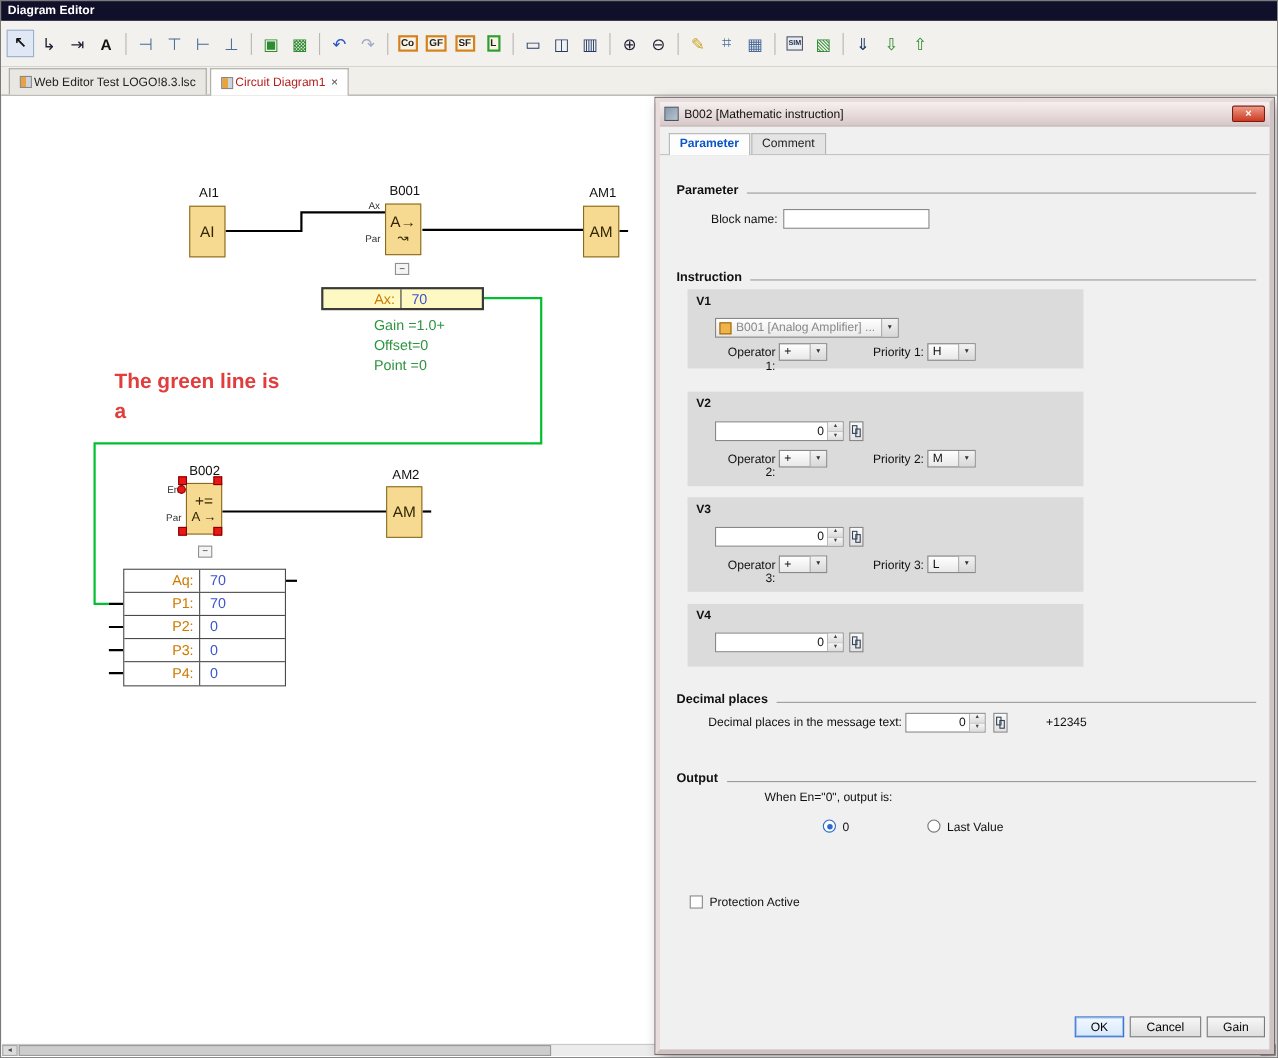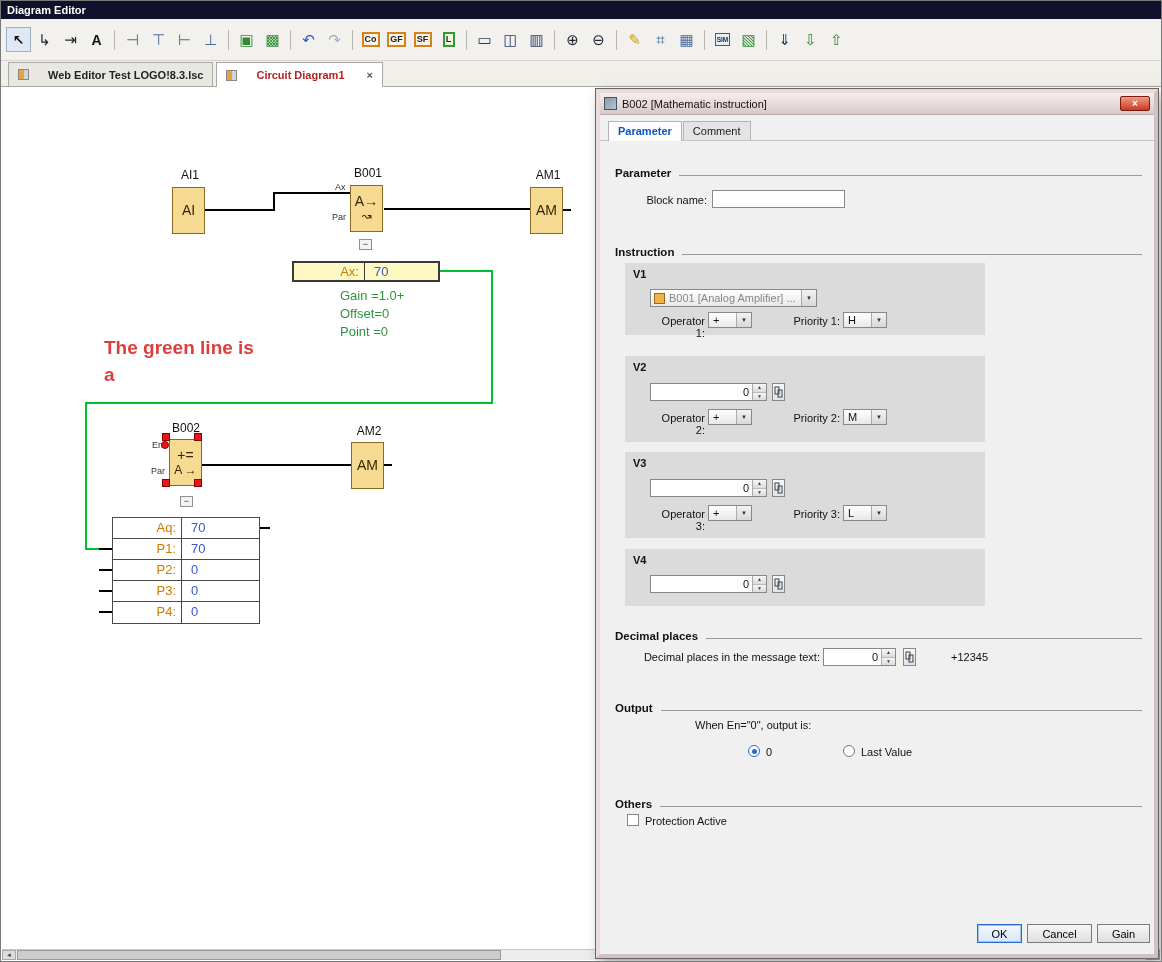--- a/index.html
+++ b/index.html
@@ -16,21 +16,21 @@
   .tsep { width:1px; height:20px; background:#b8b6b0; margin:0 4px; flex:none; }
   .g-steel { color:#4a6a9a; } .g-green { color:#2e8b2e; } .g-blue { color:#2a52c8; }
   .g-fade { color:#a0aac8; } .g-amber { color:#c8a020; } .g-navy { color:#223a66; }
   .g-bold { font-weight:bold; color:#111; font-size:14px; }
   .tlab { display:inline-block; min-width:18px; border:2px solid #d4821e; font-size:9px; font-weight:bold; line-height:11px; padding:0 1px; color:#222; background:#faf4e6; text-align:center; }
   .tlab.green { border-color:#2f9e2f; min-width:12px; }
   .tsim { font-size:6.5px; font-weight:bold; border:1px solid #556; padding:2px 1px; color:#234; background:#e8ecf4; }
 
   
   .tabbar { height:26px; background:#f0efe9; border-bottom:1px solid #a8a6a0; display:flex; align-items:flex-end; padding-left:7px; gap:3px; }
-  .tab { height:24px; display:flex; align-items:center; gap:19px; padding:0 9px; border:1px solid #aaa8a2; border-bottom:none; background:#e9e7e1; font-size:11px; color:#222;font-weight:bold; }
+  .tab { height:24px; display:flex; align-items:center; gap:2px; padding:0 9px; border:1px solid #aaa8a2; border-bottom:none; background:#e9e7e1; font-size:11px; color:#222; }
   .tab.active { background:#fff; height:25px; margin-bottom:-1px; }
   .tab.active .tlabel { color:#b42222; }
   .tabicon { width:11px; height:11px; border:1px solid #888; background:linear-gradient(90deg,#e8a33c 55%,#cdd4de 45%); flex:none; }
   .tabclose { font-size:11px; color:#555; margin-left:3px; }
 
   
   .canvas { position:absolute; top:87px; left:1px; right:1px; bottom:12px; background:#fff; overflow:hidden; font-size:13px; }
   .wires { position:absolute; left:0; top:0; }
   .blk { position:absolute; width:33px; height:47px; background:#f6da92; border:1px solid #8a6a20; display:flex; flex-direction:column; align-items:center; justify-content:center; font-size:14px; color:#332600; line-height:15px; }
   .blk .bl2 { font-size:12px; }
@@ -446,23 +446,20 @@
 
       <div class="dsec" style="top:561px;">
           <span>Output</span>
         </div>
       <span class="dlabel" style="left:95px;top:578px;">When En="0", output is:</span>
       <span class="radio sel" style="left:148px;top:604px;"></span>
       <span class="dlabel" style="left:166px;top:605px;">0</span>
       <span class="radio" style="left:243px;top:604px;"></span>
       <span class="dlabel" style="left:261px;top:605px;">Last Value</span>
 
-      <div class="dsec" style="top:657px;">
-          <span>Others</span>
-        </div>
       <span class="dcheck" style="left:27px;top:673px;"></span>
       <span class="dlabel" style="left:45px;top:674px;">Protection Active</span>
 
       <button class="dbtn primary" style="left:377px;top:783px;width:45px;">OK</button>
       <button class="dbtn" style="left:427px;top:783px;width:65px;">Cancel</button>
       <button class="dbtn" style="left:497px;top:783px;width:53px;">Gain</button>
     </div>
   </div>
 
 </div>

